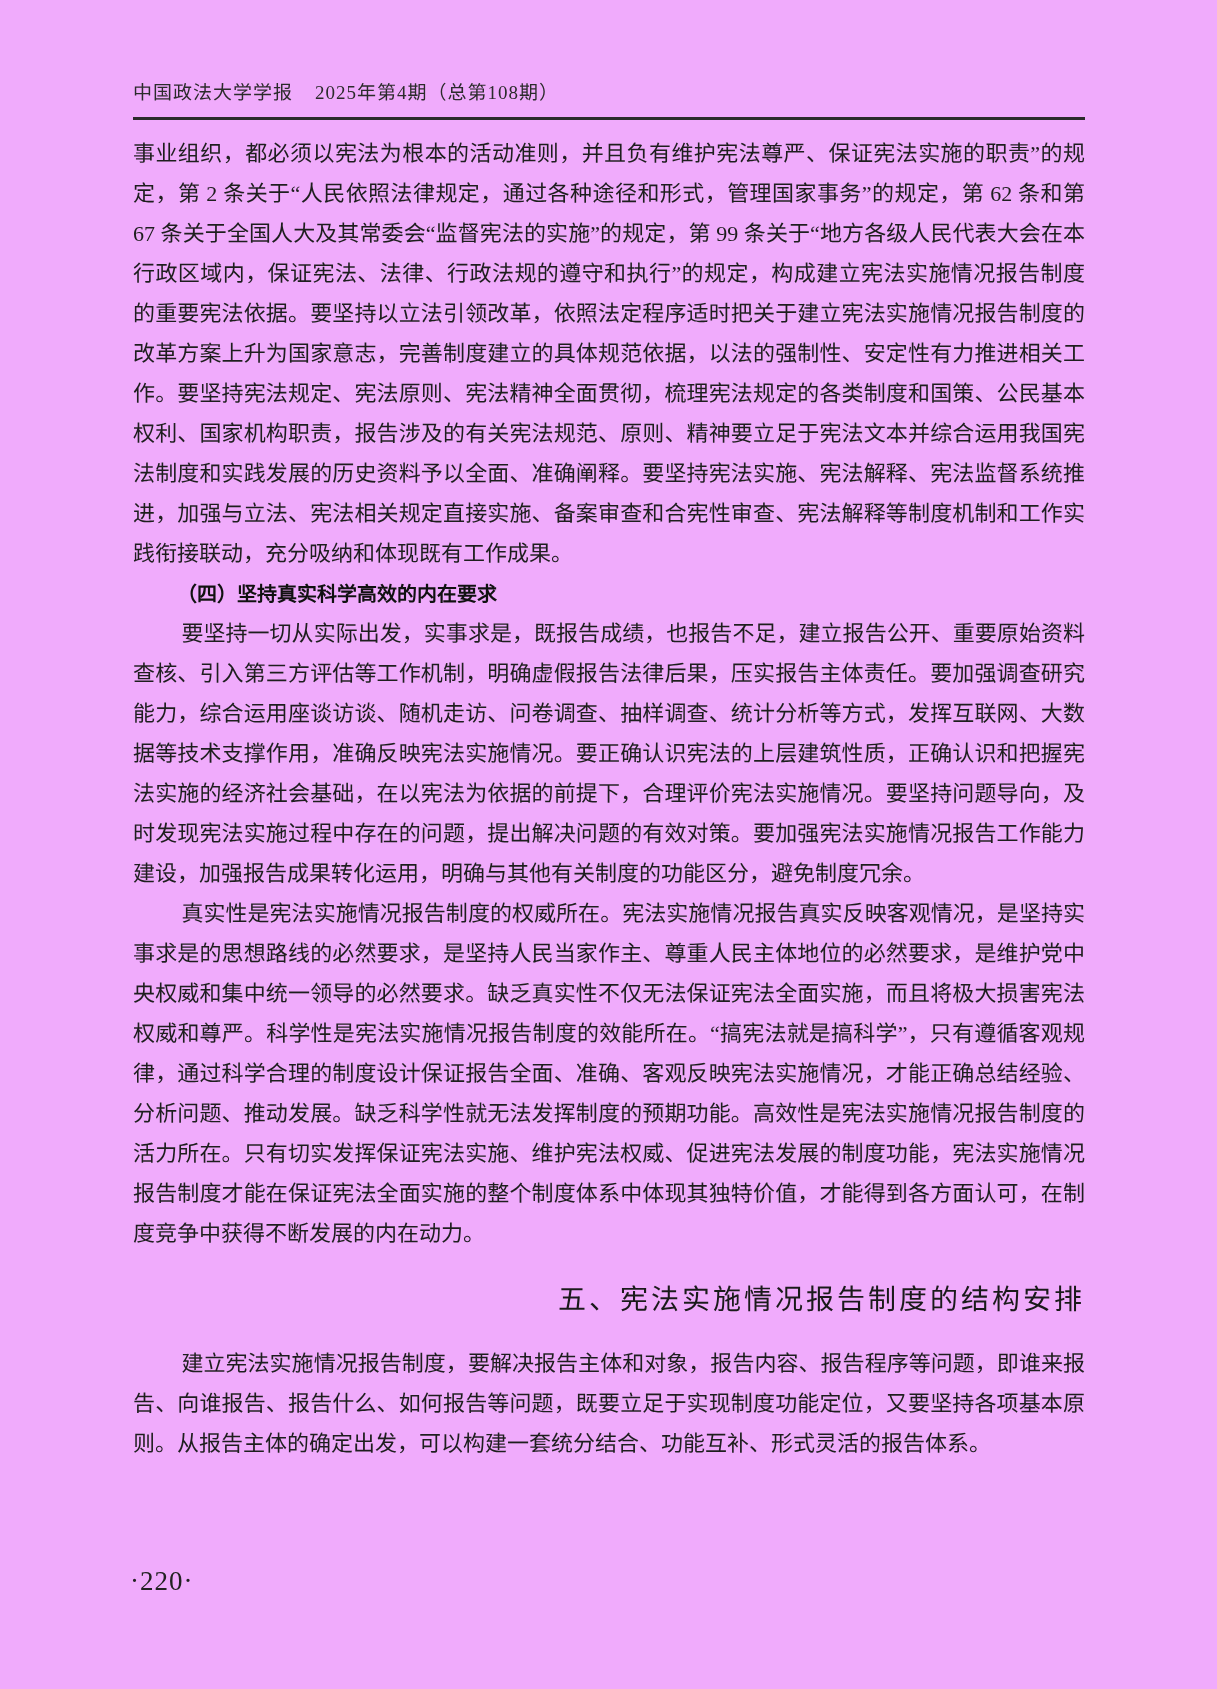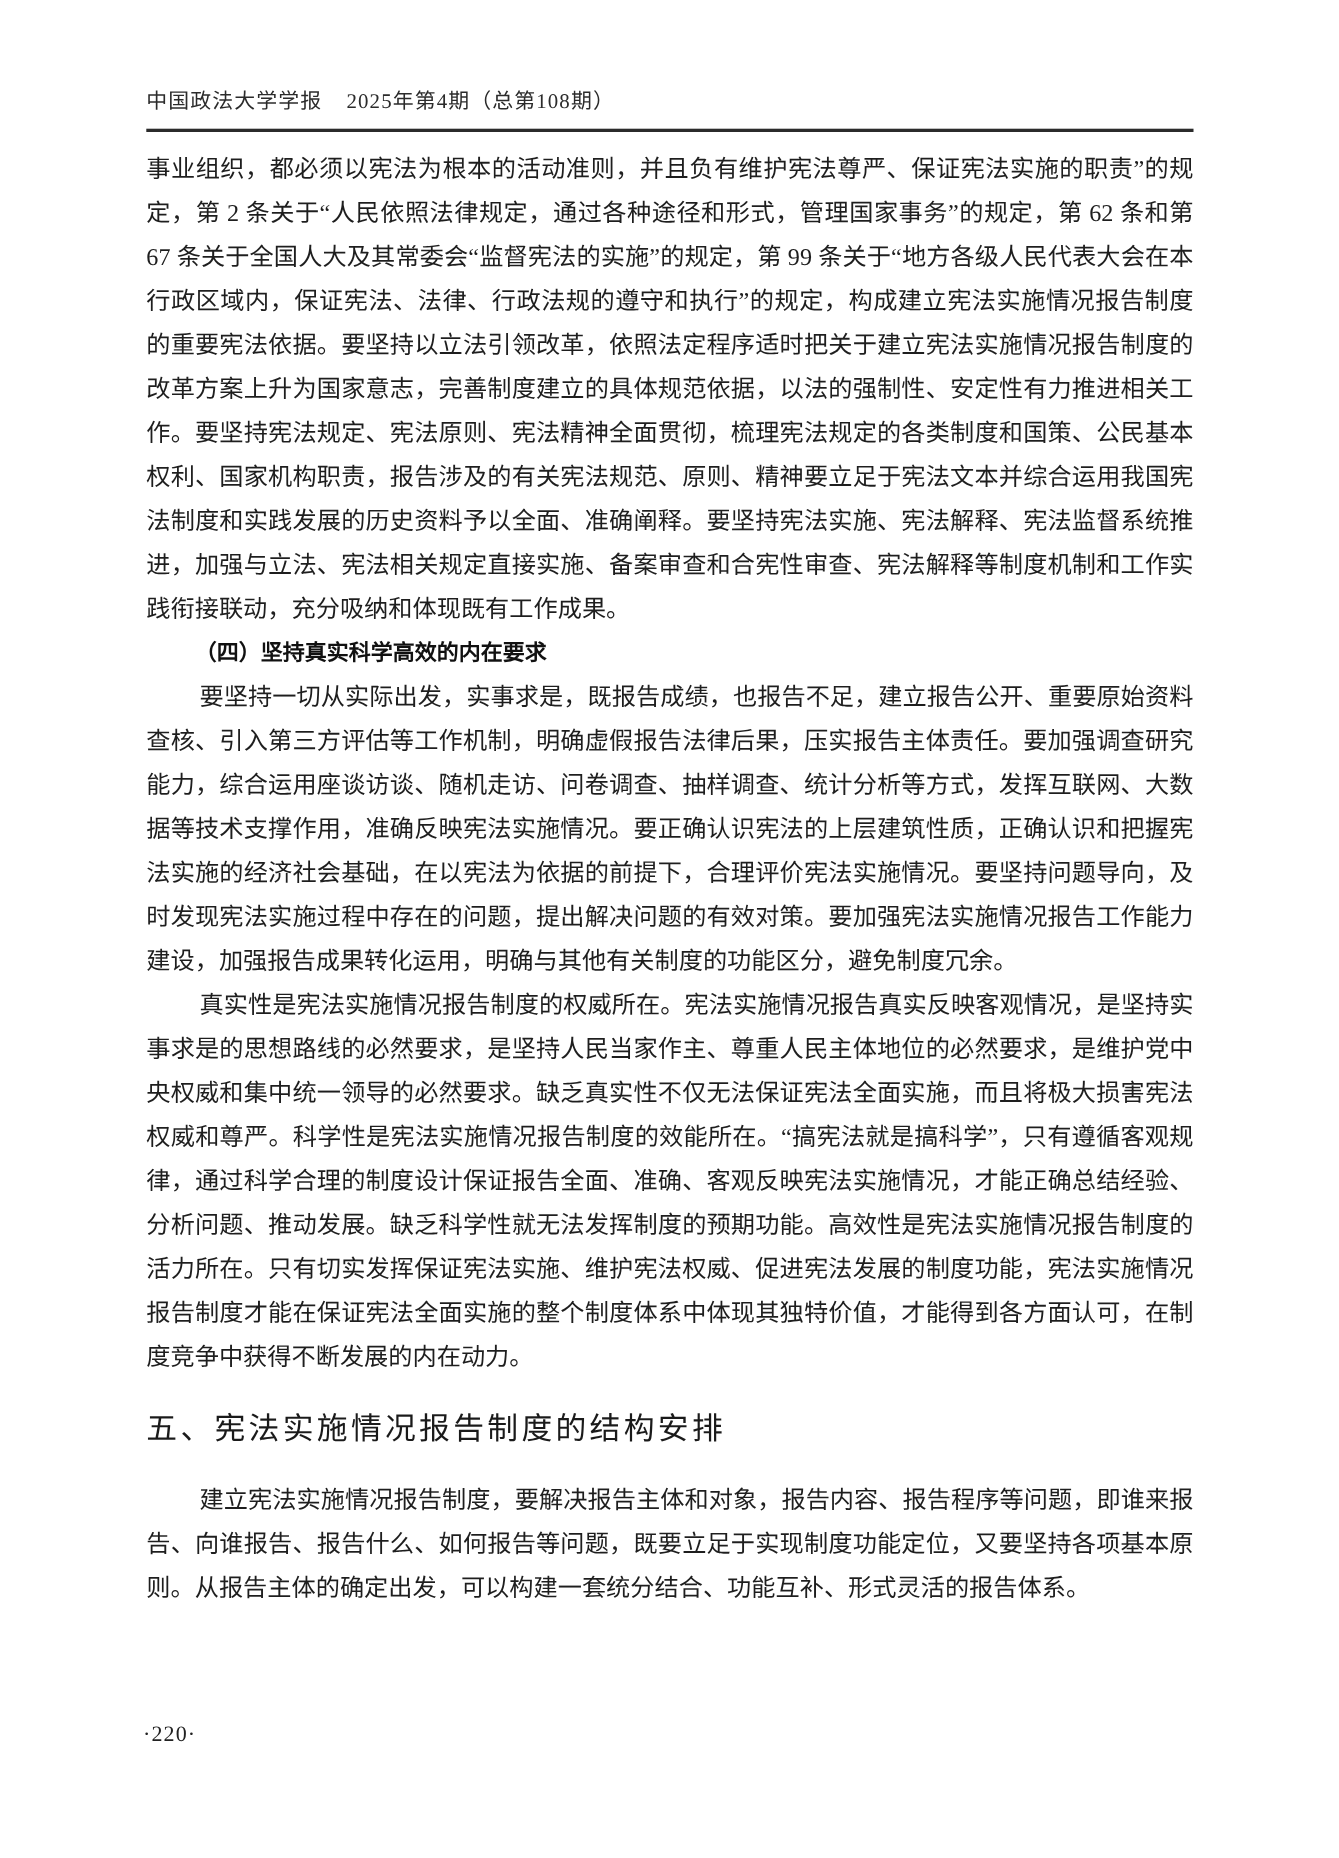--- a/index.html
+++ b/index.html
@@ -5,21 +5,21 @@
   html, body {
     margin: 0;
     padding: 0;
     background: #e8e8e8;
   }
   .page {
     position: relative;
     width: 1217px;
     height: 1689px;
     margin: 0 auto;
-    background: #ffffff;
+    background: #f0abfc;
     color: #1e1e1e;
     font-family: "Liberation Serif", "DejaVu Serif", serif;
     overflow: hidden;
     box-sizing: border-box;
   }
   .running-header {
     position: absolute;
     top: 80px;
     left: 133px;
     width: 952px;
@@ -64,31 +64,31 @@
     font-size: 20px;
     line-height: 40px;
     text-indent: 2em;
     color: #111111;
   }
   .section-heading {
     margin: 25px 0 23px 0;
     font-size: 28px;
     font-weight: normal;
     line-height: 42px;
-    text-align: left;
+    text-align: right;
     text-indent: 0;
     letter-spacing: 3px;
     color: #1a1a1a;
     font-family: "Liberation Serif", "DejaVu Serif", serif;
   }
   .page-number {
     position: absolute;
     top: 1566px;
     left: 130px;
-    font-size: 20px;
+    font-size: 27px;
     letter-spacing: 1px;
     color: #222222;
   }
 </style>
 </head>
 <body>
 
 <div class="page">
 
   <div class="running-header">

